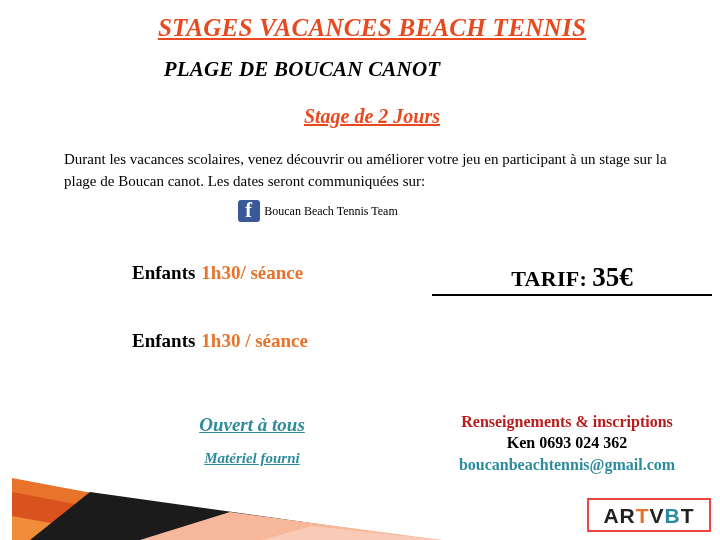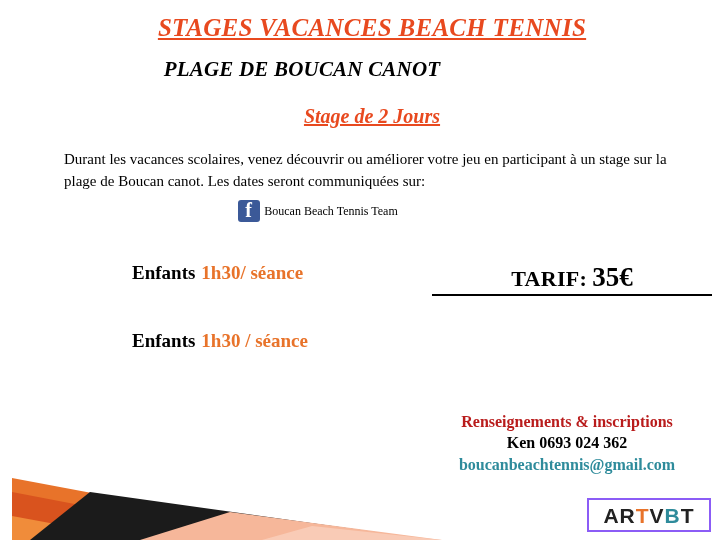--- a/index.html
+++ b/index.html
@@ -227,21 +227,21 @@
     margin-top: 4px;
     white-space: nowrap;
   }
 
   
   .logo {
     position: absolute;
     left: 575px; top: 498px;
     width: 120px;
     height: 30px;
-    border: 2px solid #8b5cf6;
+    border: 2px solid #ef4444;
     background: #ffffff;
     display: flex;
     align-items: center;
     justify-content: center;
   }
   .logo-text {
     font-family: "Liberation Sans", sans-serif;
     font-weight: bold;
     font-size: 21px;
     letter-spacing: 1px;
@@ -300,20 +300,22 @@
       <span class="price-label">TARIF:</span><span class="price-value">35€</span>
     </div>
   </div>
 
   <div class="row-adults">
     <div class="cat-block">
       <span class="cat-label">Enfants</span><span class="cat-dur">1h30 / séance</span>
     </div>
   </div>
 
+  <div class="open-all">Ouvert à tous</div>
+  <div class="material">Matériel fourni</div>
 
   <div class="contact">
     <div class="contact-title">Renseignements &amp; inscriptions</div>
     <div class="contact-name">Ken  0693 024 362</div>
     <div class="contact-mail">boucanbeachtennis@gmail.com</div>
   </div>
 
   <div class="logo">
     <span class="logo-text"><span class="logo-a">A</span><span class="logo-r">R</span><span class="logo-t">T</span><span class="logo-v">V</span><span class="logo-b">B</span><span class="logo-t2">T</span></span>
   </div>

